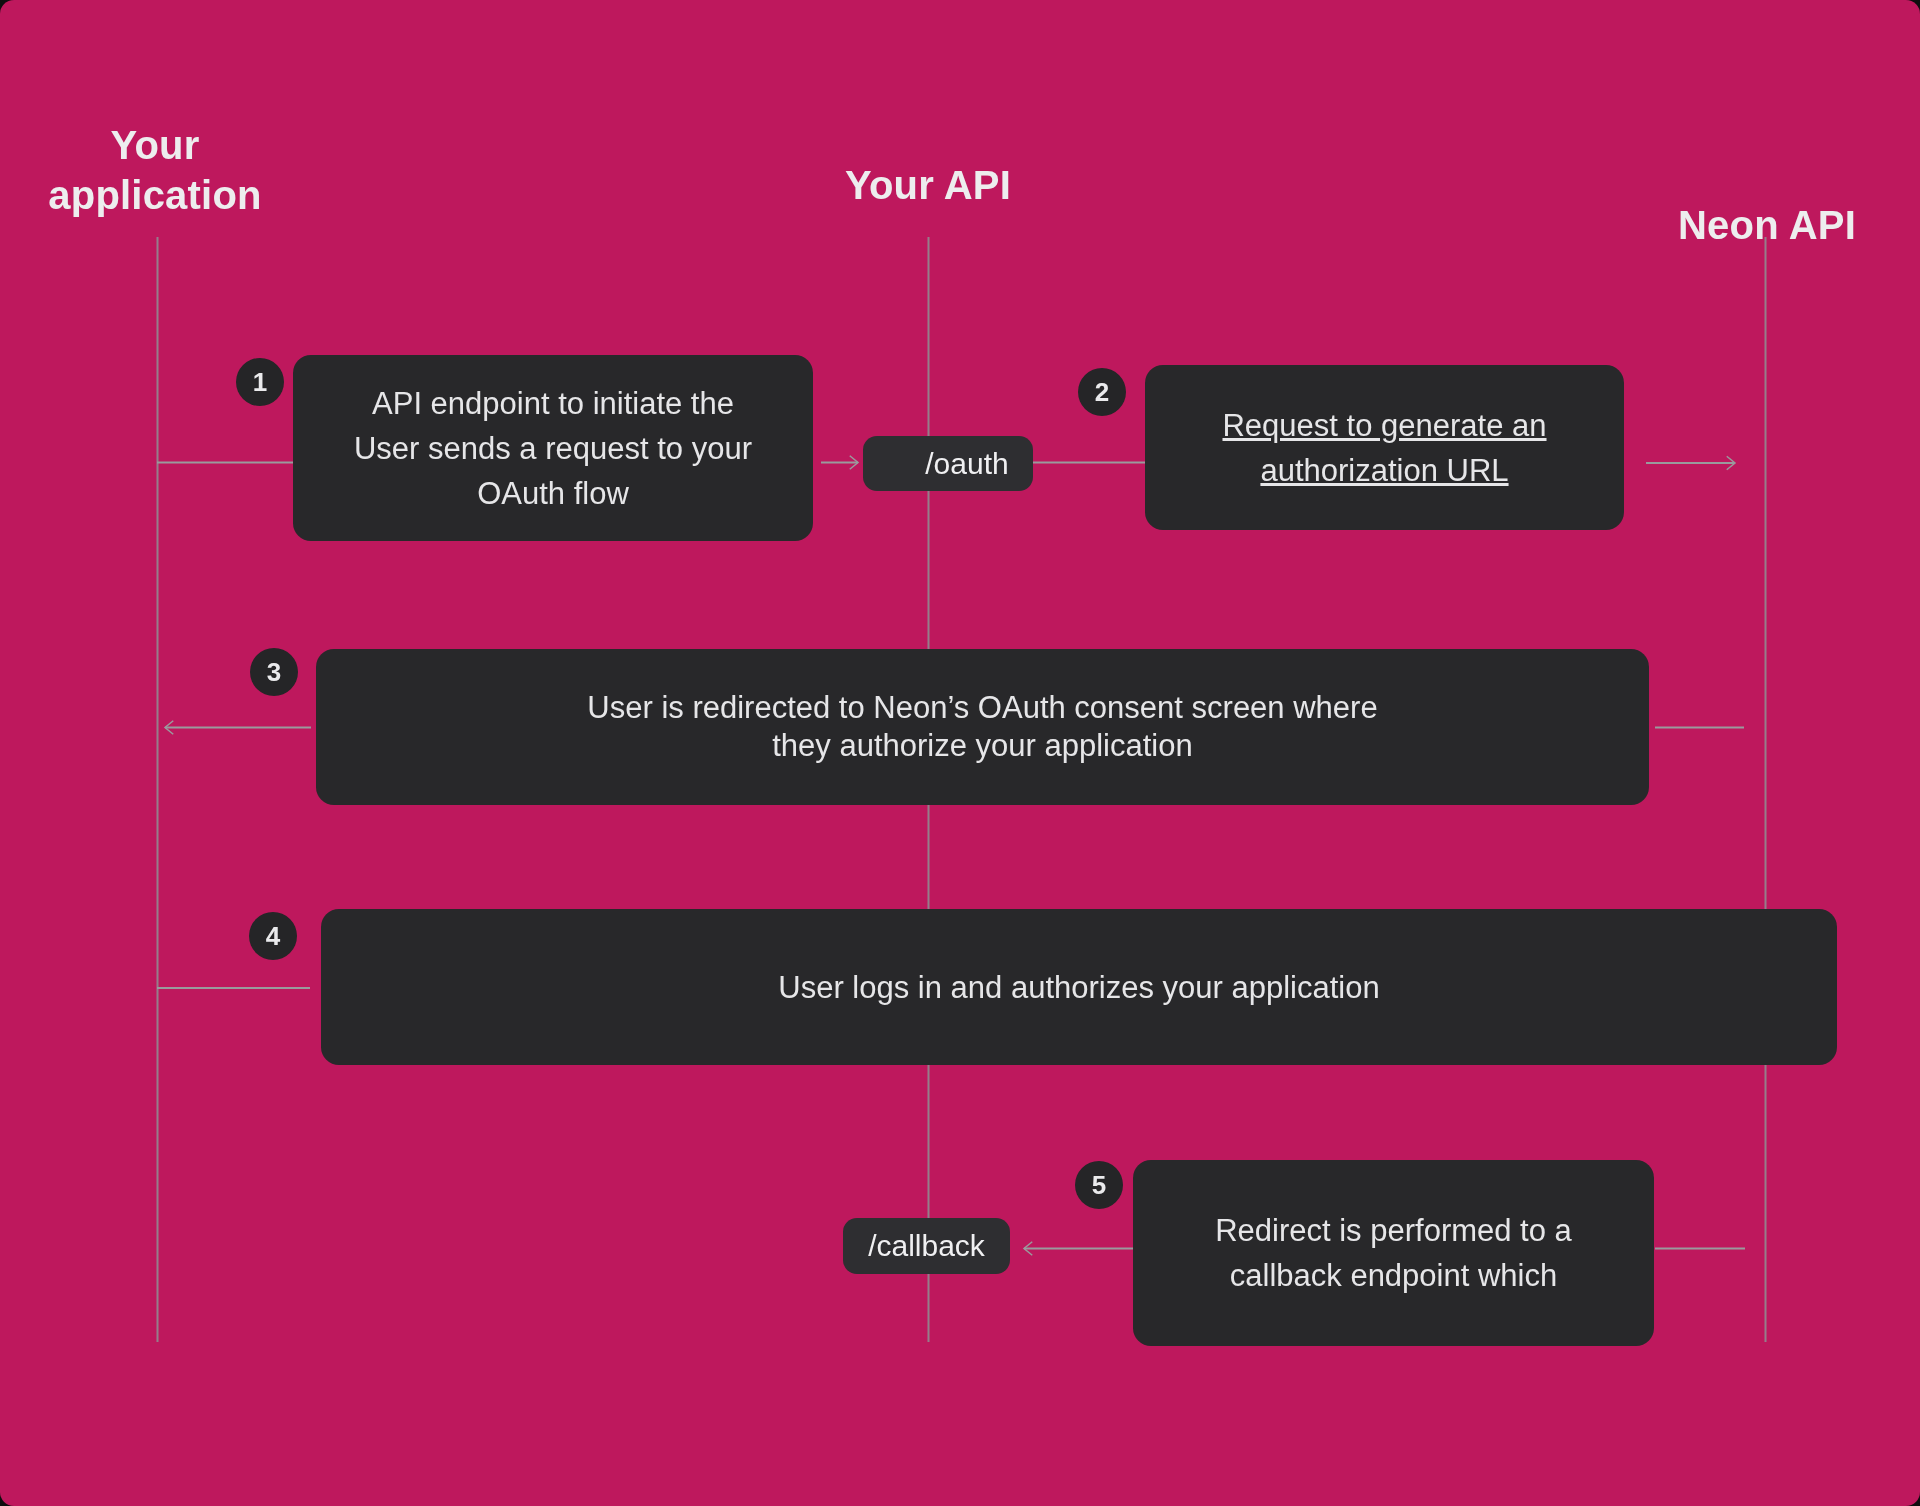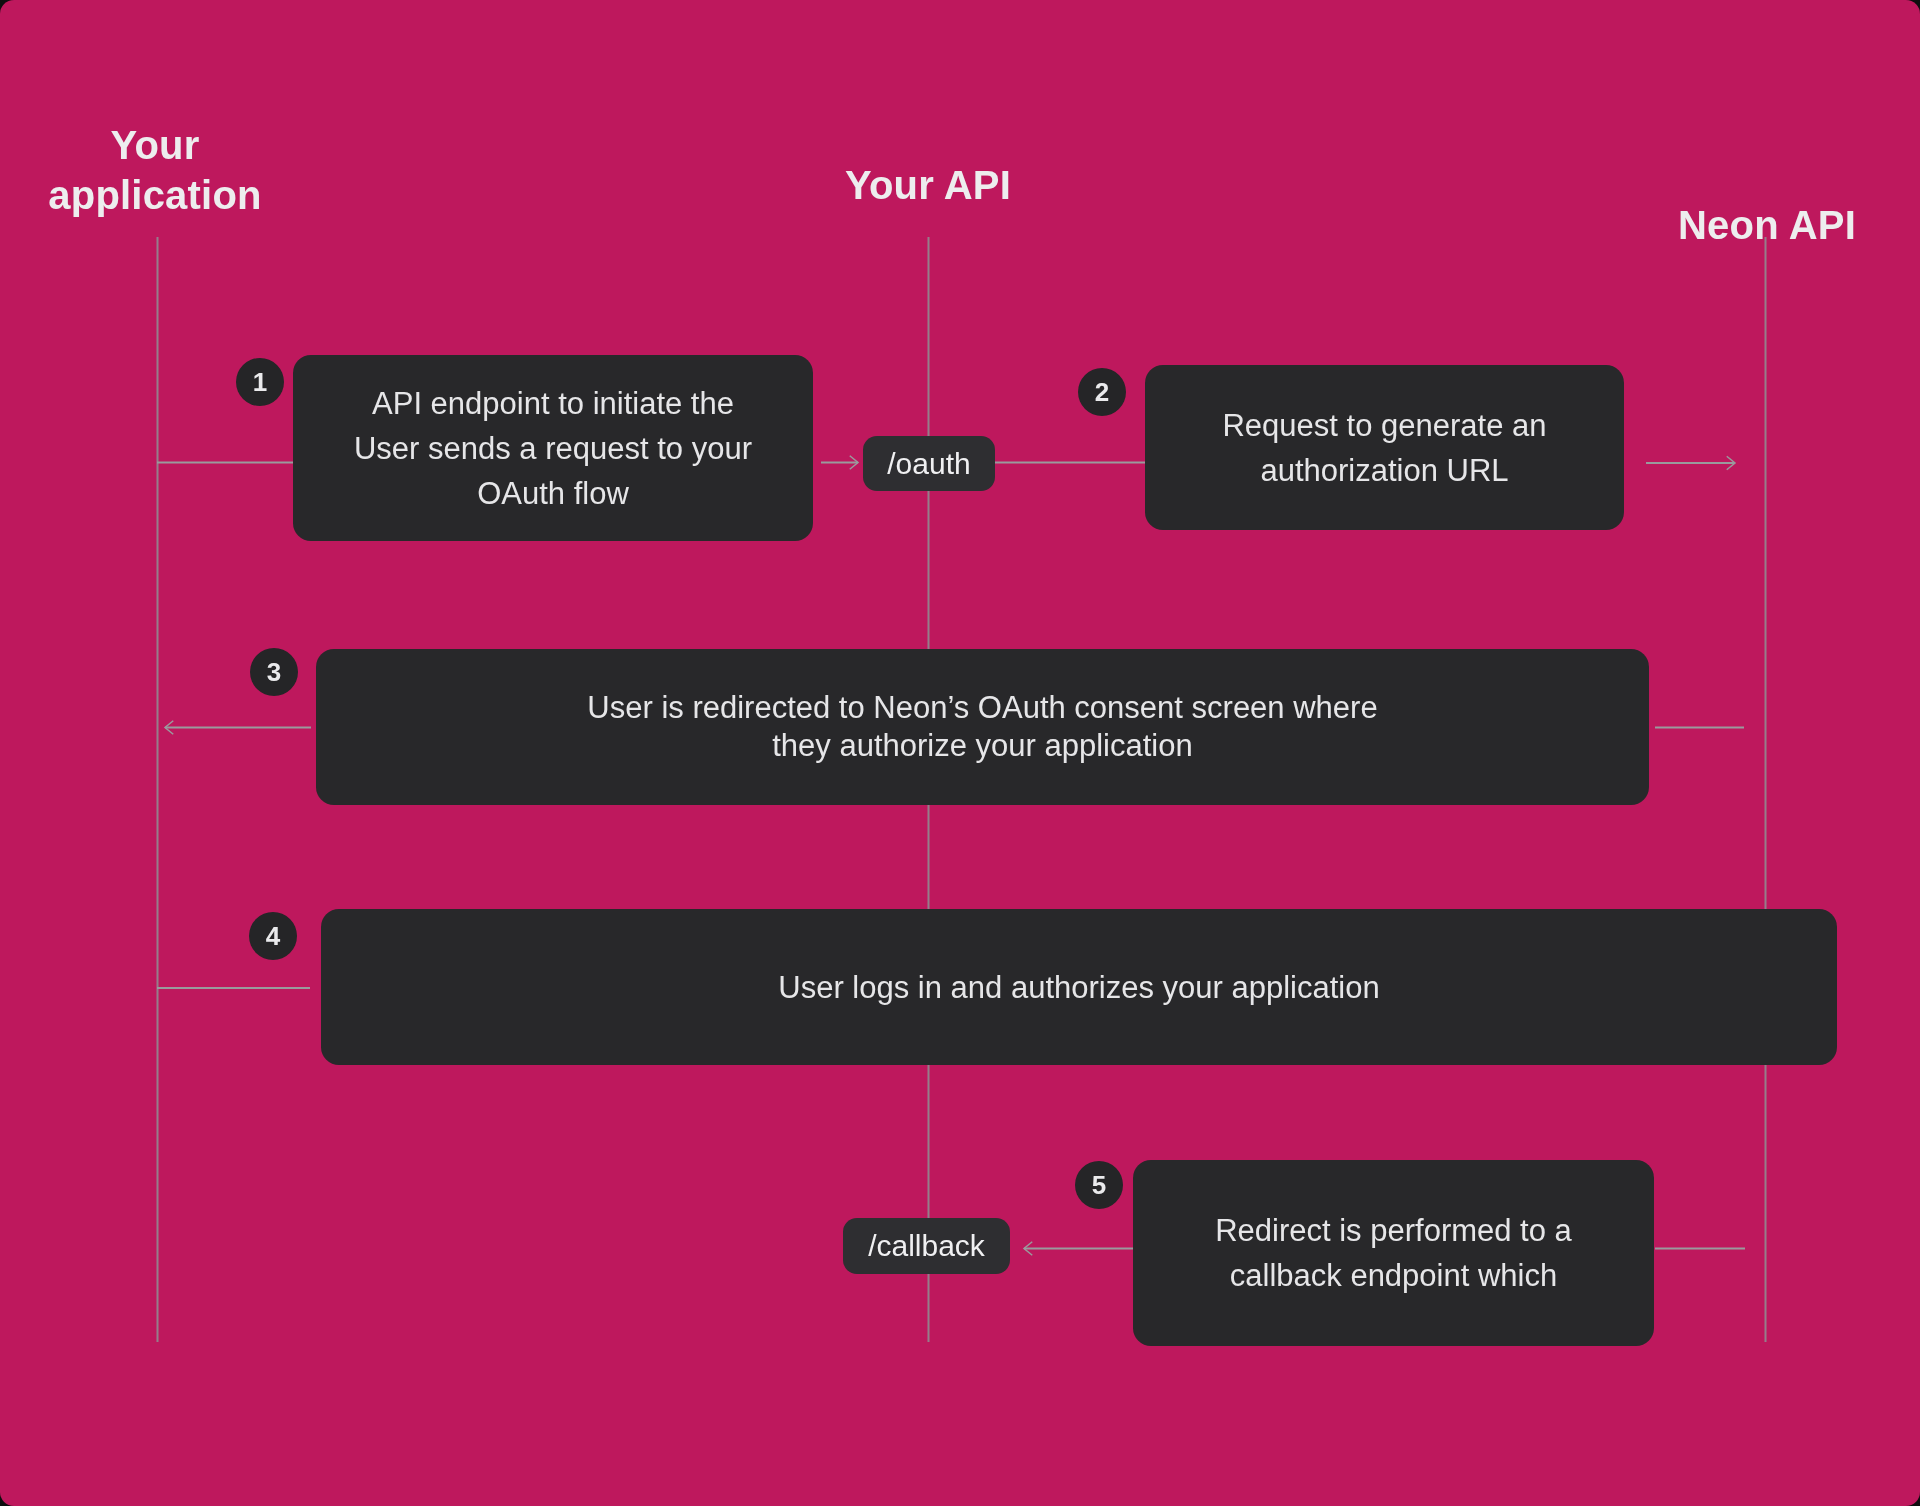--- a/index.html
+++ b/index.html
@@ -45,21 +45,21 @@
     align-items: center;
     color: #e6e6e8;
     font-size: 31px;
     font-weight: 400;
     text-align: center;
   }
   .step-box .line { line-height: 45px; }
   .step-box.tight .line { line-height: 38px; }
 
   .box-1 { left: 293px;  top: 355px;  width: 520px;  height: 186px; }
-  .box-2 { left: 1145px; top: 365px;  width: 479px;  height: 165px; }
+  .box-2 { left: 1145px; top: 365px;  width: 479px;  height: 165px; text-decoration: underline; }
   .box-3 { left: 316px;  top: 649px;  width: 1333px; height: 156px; }
   .box-4 { left: 321px;  top: 909px;  width: 1516px; height: 156px; }
   .box-5 { left: 1133px; top: 1160px; width: 521px;  height: 186px; }
 
   .num-circle {
     position: absolute;
     width: 48px;
     height: 48px;
     border-radius: 50%;
     background: #252527;
@@ -80,21 +80,21 @@
     position: absolute;
     background: #2e2e31;
     border-radius: 14px;
     color: #f0f0f2;
     font-size: 30px;
     font-weight: 400;
     display: flex;
     align-items: center;
     justify-content: center;
   }
-  .chip-oauth    { left: 863px; top: 436px;  width: 132px; height: 55px; }
+  .chip-oauth    { left: 863px; top: 436px;  width: 132px; height: 55px; padding-left: 38px; }
   .chip-callback { left: 843px; top: 1218px; width: 167px; height: 56px; }
 </style>
 </head>
 <body>
 
 <div class="canvas">
 
   <svg class="connector-layer" width="1920" height="1506" viewBox="0 0 1920 1506" aria-hidden="true">
     <defs>
       <marker id="arrow" viewBox="-14 -12 18 24" refX="0" refY="0" markerWidth="16" markerHeight="18" orient="auto-start-reverse" markerUnits="userSpaceOnUse">

